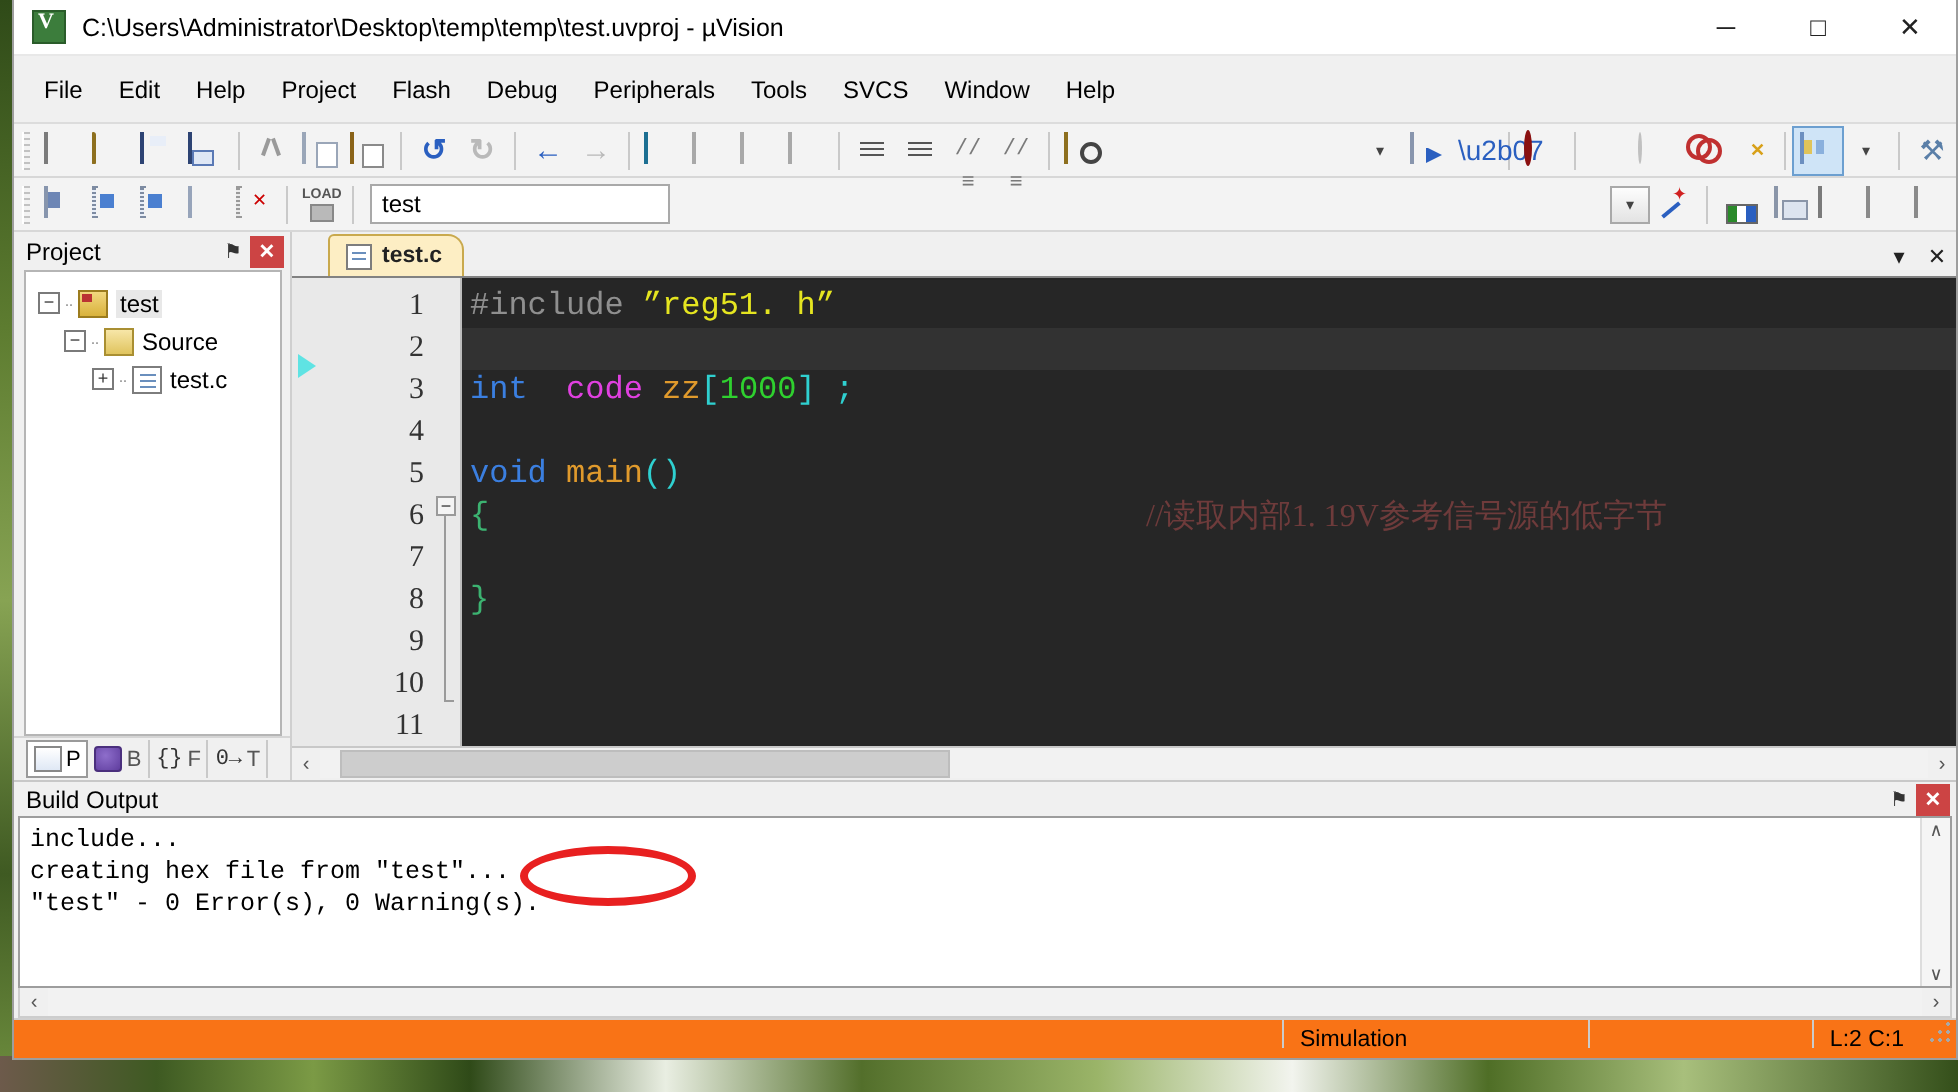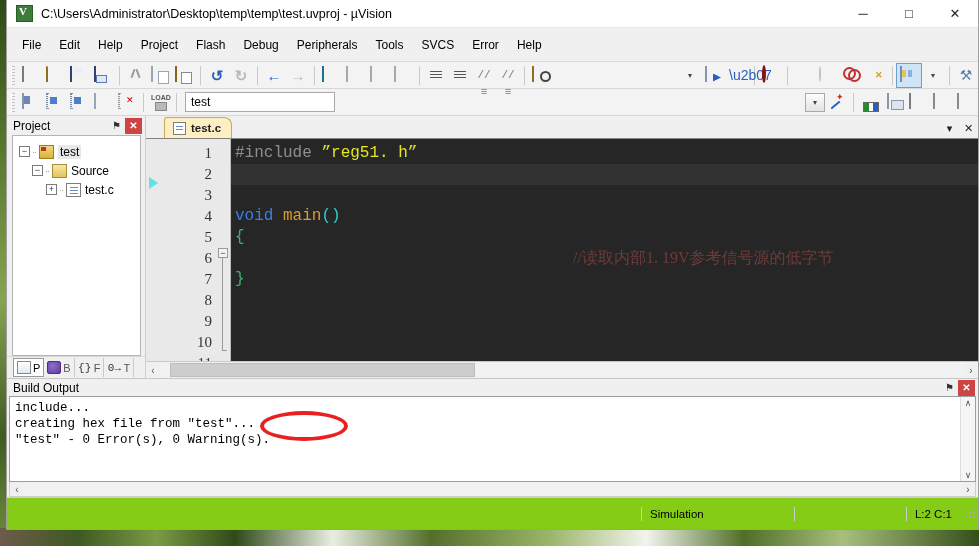--- a/index.html
+++ b/index.html
@@ -283,22 +283,22 @@
     width: 88px; height: 30px;
     border: 4px solid #e82020; border-radius: 50%/50%;
     pointer-events: none;
   }
   .build-hscroll {
     height: 15px; background: #f0f0f0; display: flex; align-items: center;
     margin: 0 2px; border: 1px solid #cdcdcd; border-top: none; flex:none;
   }
   
   .statusbar {
-    height: 32px; background: #84cc16; display: flex;
-    align-items: center; border-top: 1px solid #d0d0d0; flex: none;
+    height: 20px; background: #f97316; display: flex;
+    align-items: flex-start; border-top: 1px solid #d0d0d0; flex: none;
     font-size: 11.5px; color: #000;
   }
   .st-cell { height: 20px; display:flex; align-items:center; padding:0 8px; }
   .st-div { width:1px; height:14px; background:#cbcbcb; }
   .st-grip {
     width: 14px; height: 14px; margin-left: 4px;
     background:
       radial-gradient(circle 1px at 2px 10px,#a8a8a8 99%,transparent),
       radial-gradient(circle 1px at 6px 10px,#a8a8a8 99%,transparent),
       radial-gradient(circle 1px at 10px 10px,#a8a8a8 99%,transparent),
@@ -391,21 +391,21 @@
   <div class="menubar">
     <div class="menu-item">File</div>
     <div class="menu-item">Edit</div>
     <div class="menu-item">Help</div>
     <div class="menu-item">Project</div>
     <div class="menu-item">Flash</div>
     <div class="menu-item">Debug</div>
     <div class="menu-item">Peripherals</div>
     <div class="menu-item">Tools</div>
     <div class="menu-item">SVCS</div>
-    <div class="menu-item">Error</div>
+    <div class="menu-item">Window</div>
     <div class="menu-item">Help</div>
   </div>
 
   <div class="toolbar">
     <div class="tb-grip"></div>
     <div class="tb-btn">
         <span class="ic"><span class="ic-doc"></span></span>
       </div>
     <div class="tb-btn">
         <span class="ic"><span class="ic-open"></span></span>
@@ -632,20 +632,21 @@
             <div>10</div>
             <div>11</div>
           </div>
         <div class="gutter-fold">
           <div class="fold-box">−</div>
           <div class="fold-line"></div>
         </div>
         <div class="code" id="code-lines">
           <div class="cline"><span class="tok-pre">#include </span><span class="tok-str">”reg51. h”</span></div>
             <div class="cline cur">&nbsp;</div>
+            <div class="cline"><span class="tok-kw">int</span><span class="tok-plain">  </span><span class="tok-ckw">code</span><span class="tok-plain"> </span><span class="tok-id">zz</span><span class="tok-br">[</span><span class="tok-num">1000</span><span class="tok-br">]</span><span class="tok-punct"> ;</span></div>
             <div class="cline">&nbsp;</div>
             <div class="cline"><span class="tok-kw">void</span><span class="tok-plain"> </span><span class="tok-id">main</span><span class="tok-br">()</span></div>
             <div class="cline"><span class="tok-brace">{</span></div>
             <div class="cline">&nbsp;</div>
             <div class="cline"><span class="tok-brace">}</span></div>
             <div class="cline">&nbsp;</div>
             <div class="cline">&nbsp;</div>
             <div class="comment-abs">//读取内部1. 19V参考信号源的低字节</div>
         </div>
       </div>

